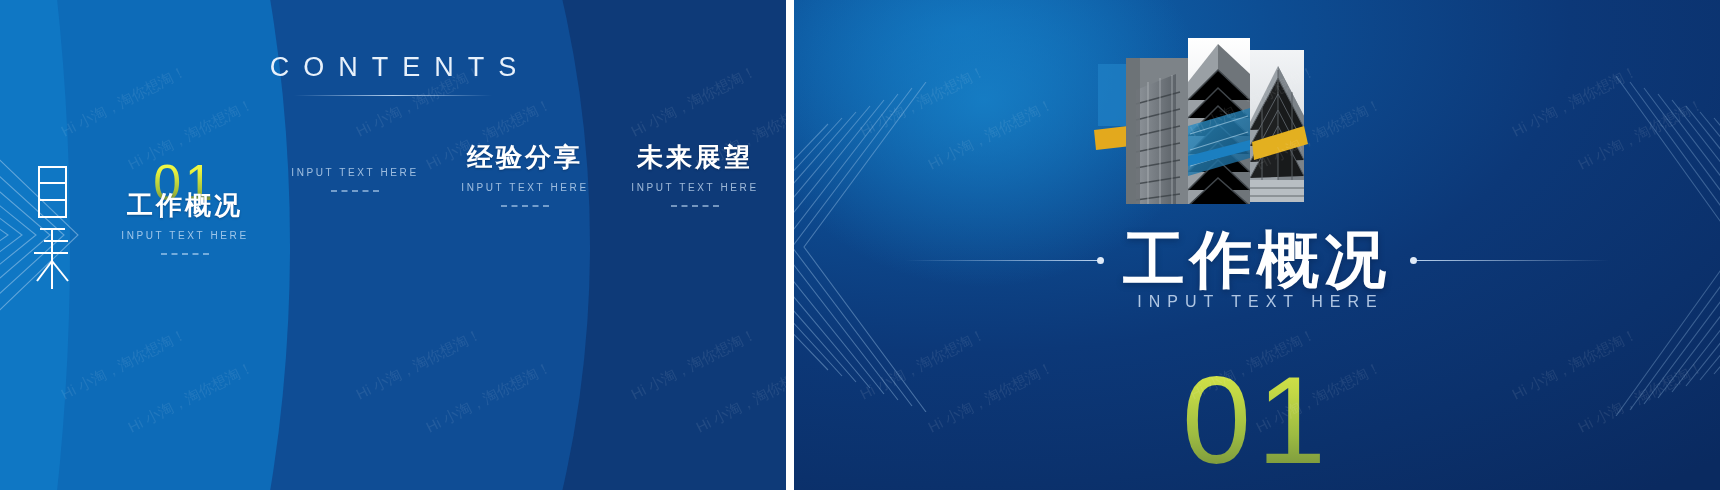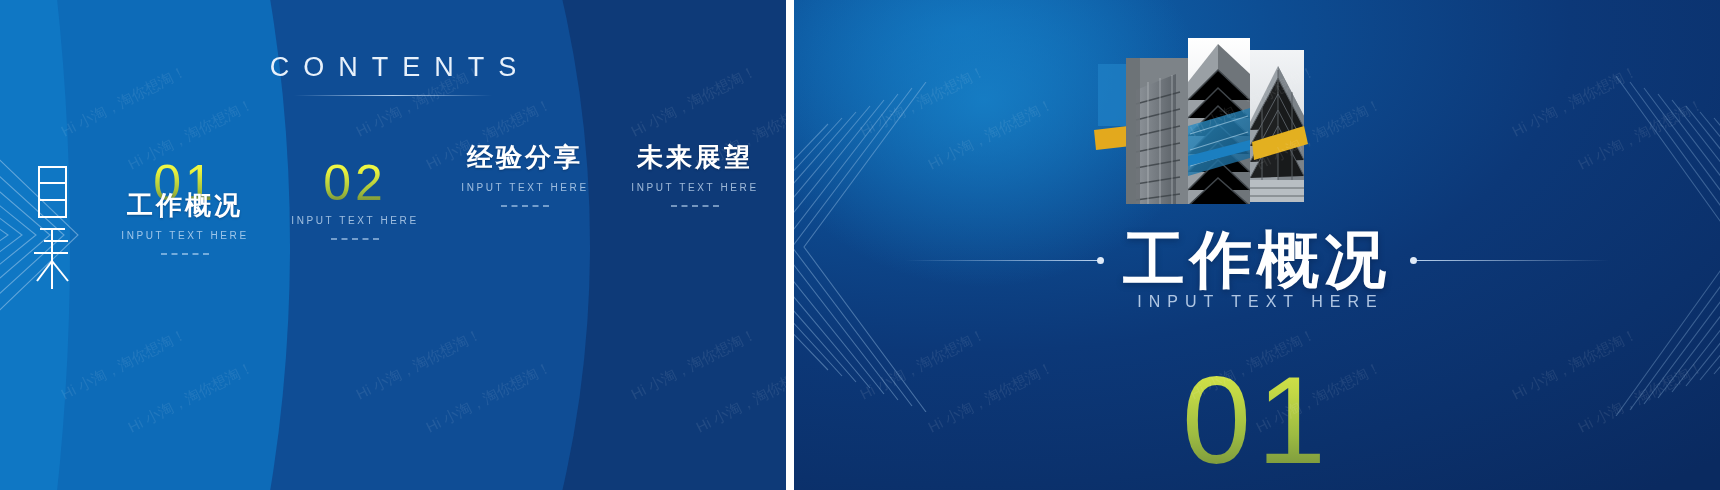--- a/index.html
+++ b/index.html
@@ -197,21 +197,20 @@
     <div class="toc-row">
 
       <div class="toc-item">
         <div class="toc-num">01</div>
         <div class="toc-cn">工作概况</div>
         <div class="toc-en">INPUT TEXT HERE</div>
         <div class="toc-dash"></div>
       </div>
 
       <div class="toc-item">
-        <div class="toc-num">02</div>
         <div class="toc-en">INPUT TEXT HERE</div>
         <div class="toc-dash"></div>
       </div>
 
       <div class="toc-item">
         <div class="toc-cn">经验分享</div>
         <div class="toc-en">INPUT TEXT HERE</div>
         <div class="toc-dash"></div>
       </div>
 

